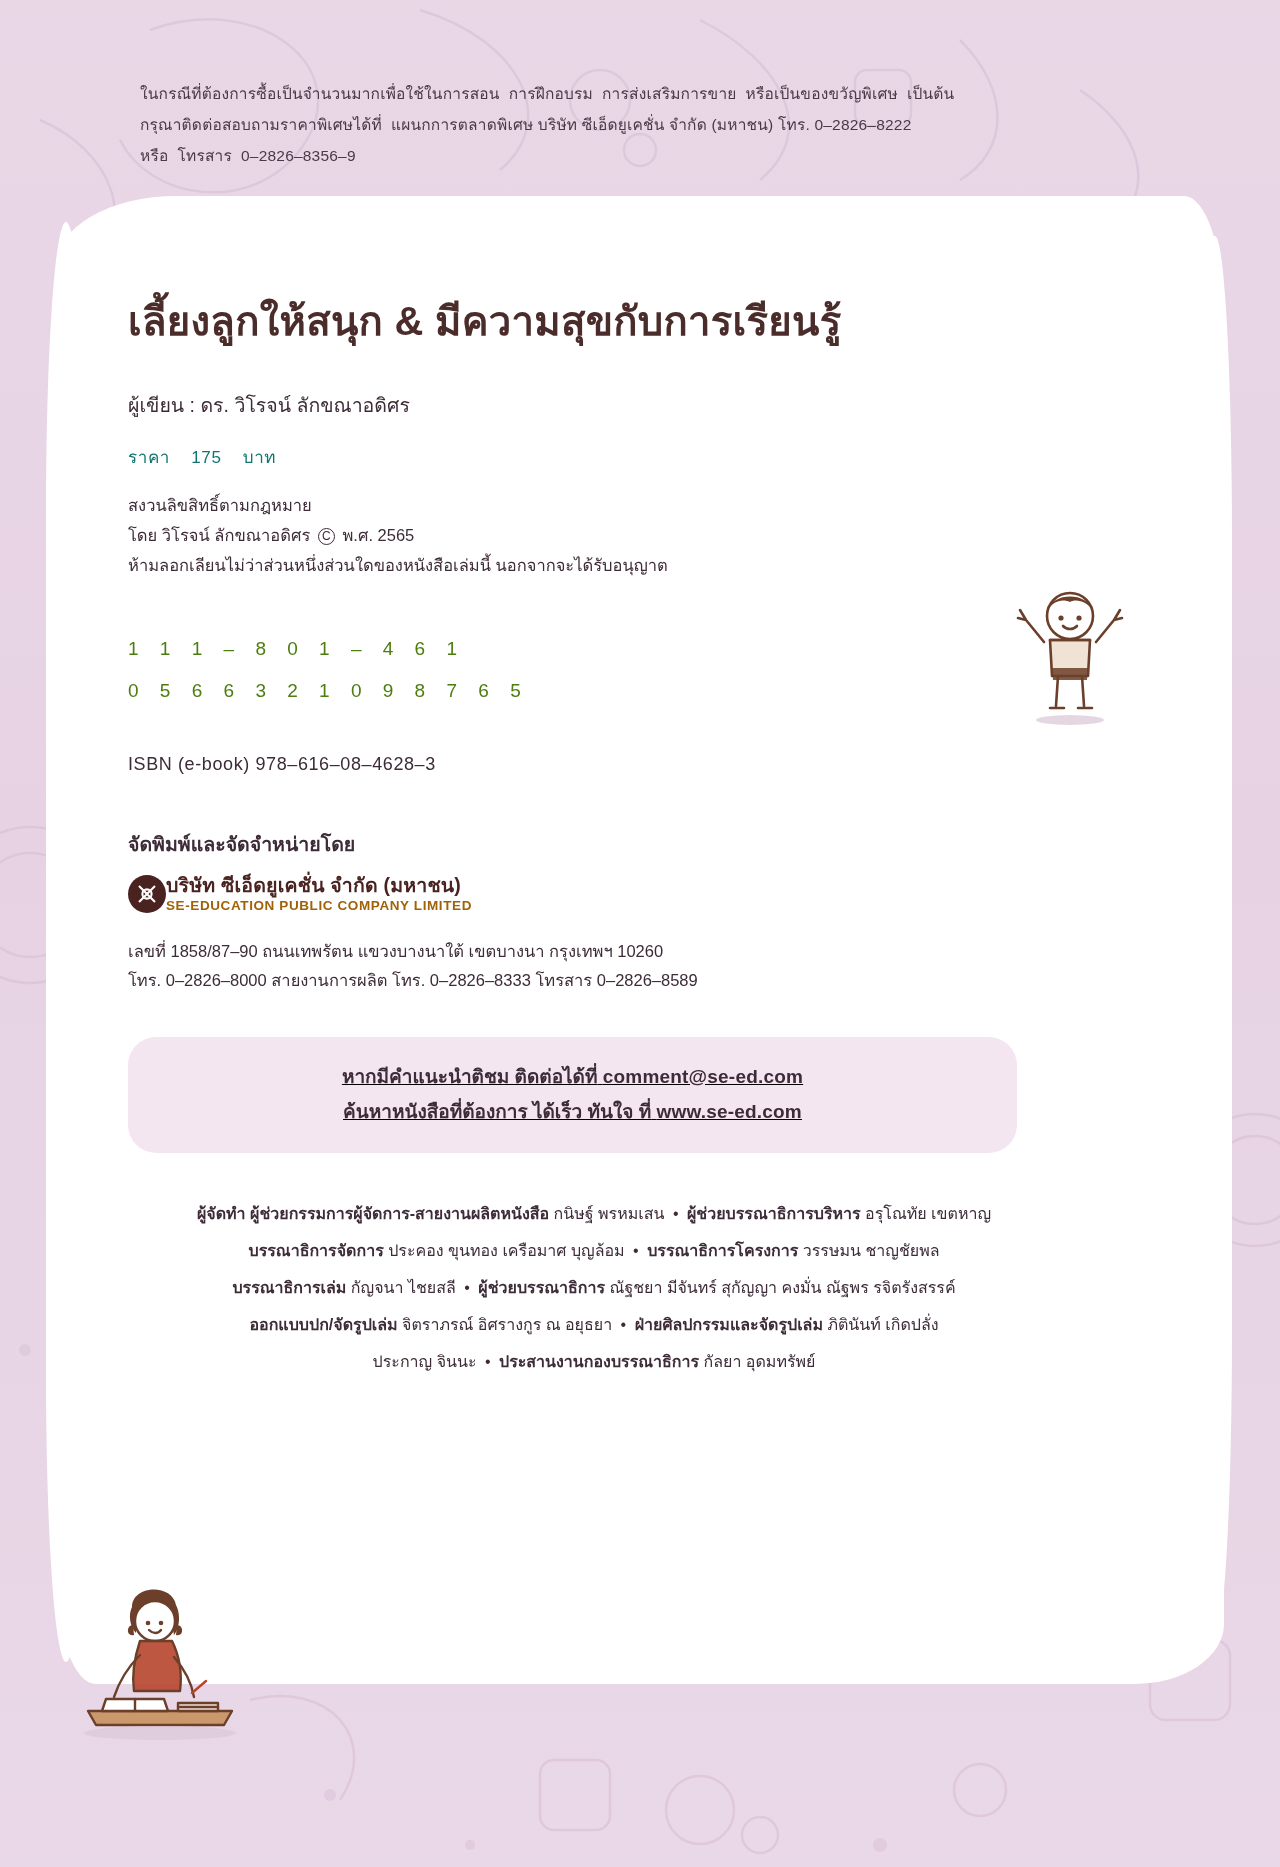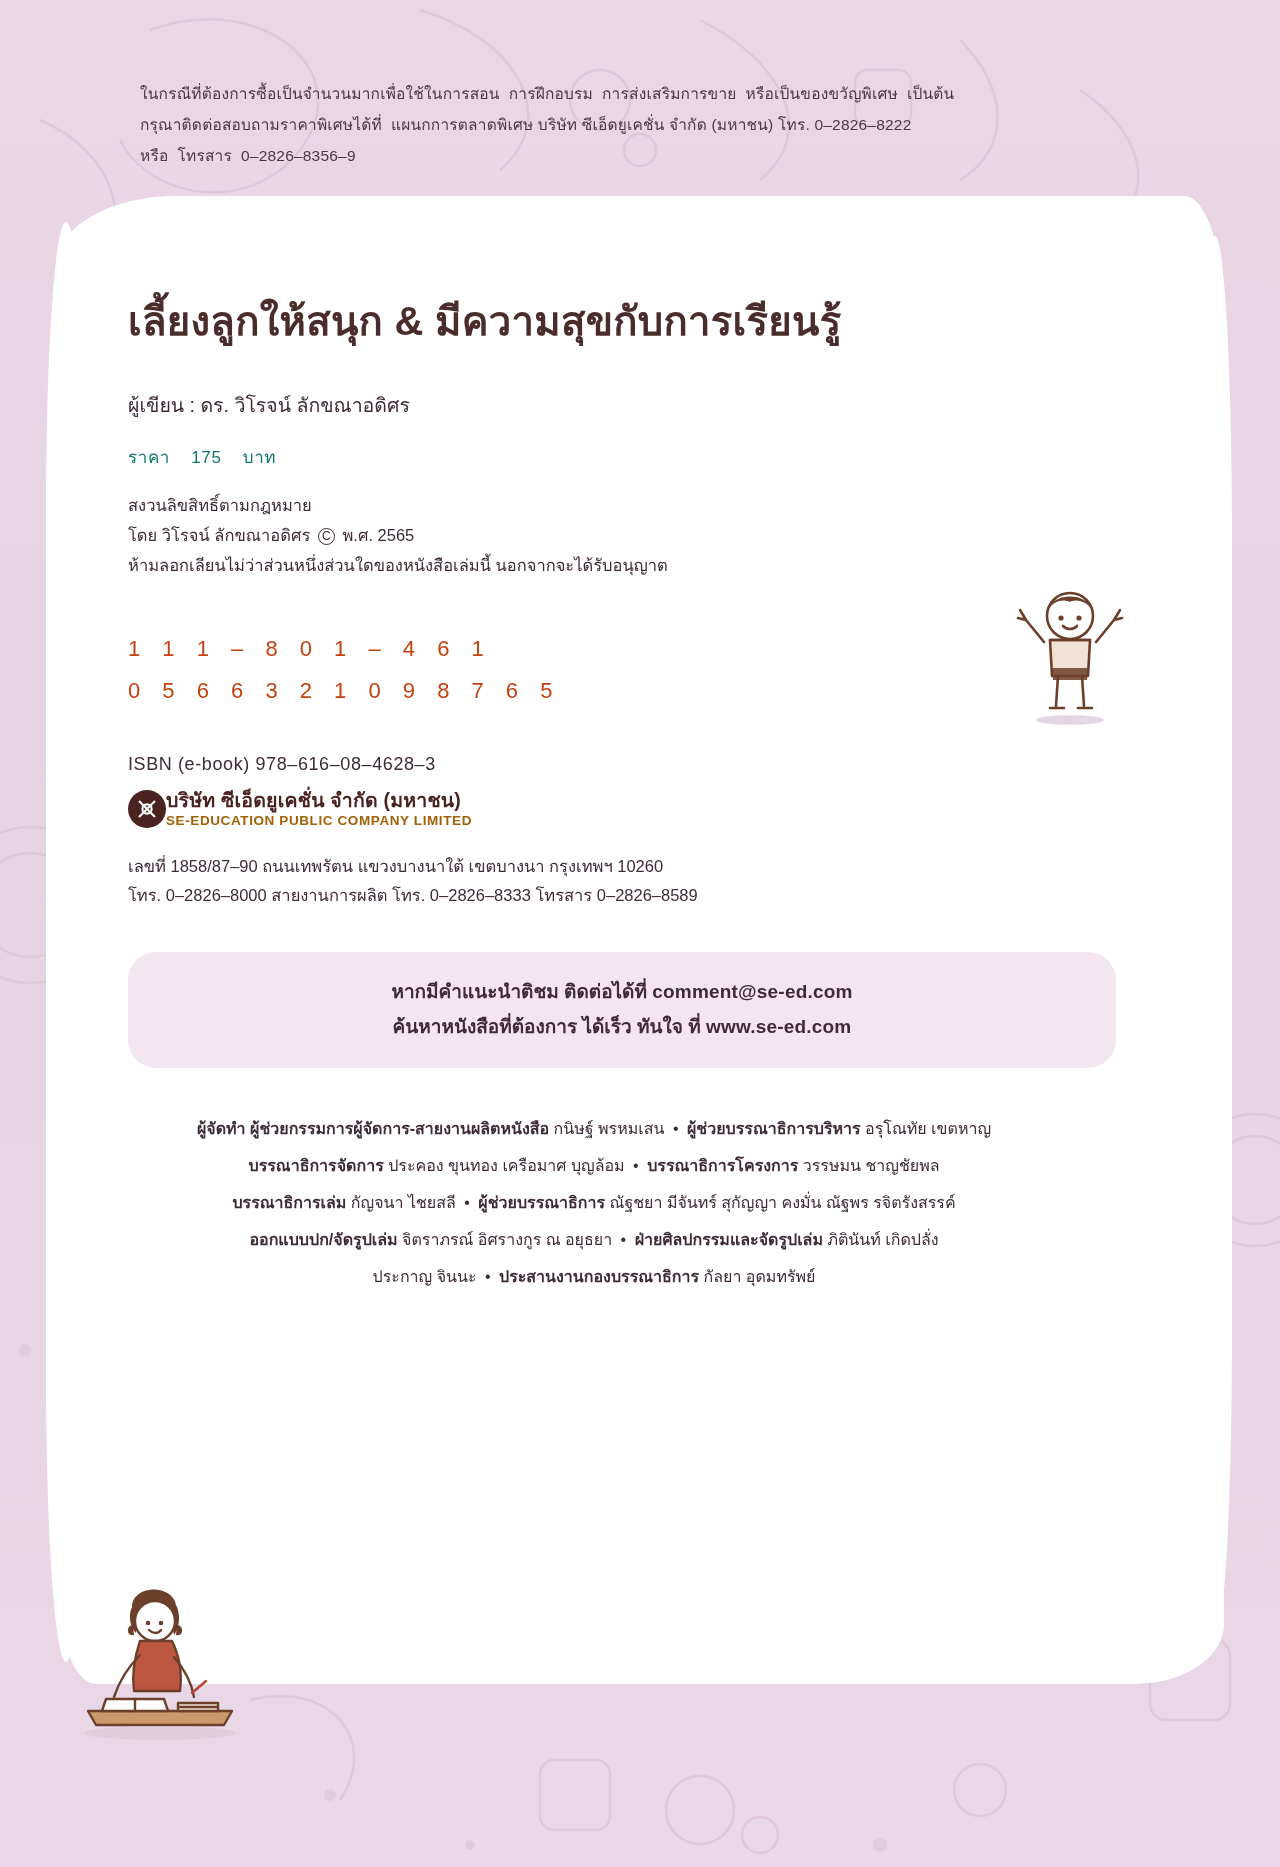--- a/index.html
+++ b/index.html
@@ -111,22 +111,22 @@
     border-radius: 50%;
     font-size: 12px;
     line-height: 15px;
     text-align: center;
     vertical-align: 1px;
     margin: 0 3px;
   }
 
   .numcode {
     margin-top: 48px;
-    font-size: 22px;
-    color: #c2410c;
+    font-size: 19px;
+    color: #4d7c0f;
     letter-spacing: 8px;
     line-height: 42px;
   }
 
   .isbn {
     margin-top: 42px;
     font-size: 18px;
     color: #3d2b38;
     letter-spacing: .6px;
   }
@@ -168,25 +168,26 @@
   .pub-addr {
     margin-top: 22px;
     font-size: 16.5px;
     line-height: 29px;
     color: #3d2b38;
   }
 
   
   .contact-box {
     margin-top: 42px;
-    width: 988px;
+    width: 889px;
     background: #f3e6f1;
     border-radius: 28px;
     padding: 22px 20px 24px;
     text-align: center;
+    text-decoration: underline;
   }
   .contact-box .cline {
     font-size: 19px;
     font-weight: bold;
     color: #3d2b38;
     line-height: 35px;
   }
   .contact-box .mono { letter-spacing: .2px; }
 
   
@@ -283,20 +284,21 @@
     <div>ห้ามลอกเลียนไม่ว่าส่วนหนึ่งส่วนใดของหนังสือเล่มนี้  นอกจากจะได้รับอนุญาต</div>
   </div>
 
   <div class="numcode">
     <div>1 1 1 – 8 0 1 – 4 6 1</div>
     <div>0 5 6 6 3 2 1 0 9 8 7 6 5</div>
   </div>
 
   <div class="isbn">ISBN (e-book) 978–616–08–4628–3</div>
 
+  <div class="pub-head">จัดพิมพ์และจัดจำหน่ายโดย</div>
 
   <div class="pub-logo-row">
     <span class="logo-circle">
       <svg width="24" height="24" viewBox="0 0 24 24" aria-hidden="true">
         <circle cx="12" cy="12" r="11" fill="#4a2320"></circle>
         <path d="M4 4 L20 20 M20 4 L4 20" stroke="#ffffff" stroke-width="2.1"></path>
         <circle cx="12" cy="12" r="4.6" fill="none" stroke="#ffffff" stroke-width="2.1"></circle>
       </svg>
     </span>
     <span class="pub-names">

